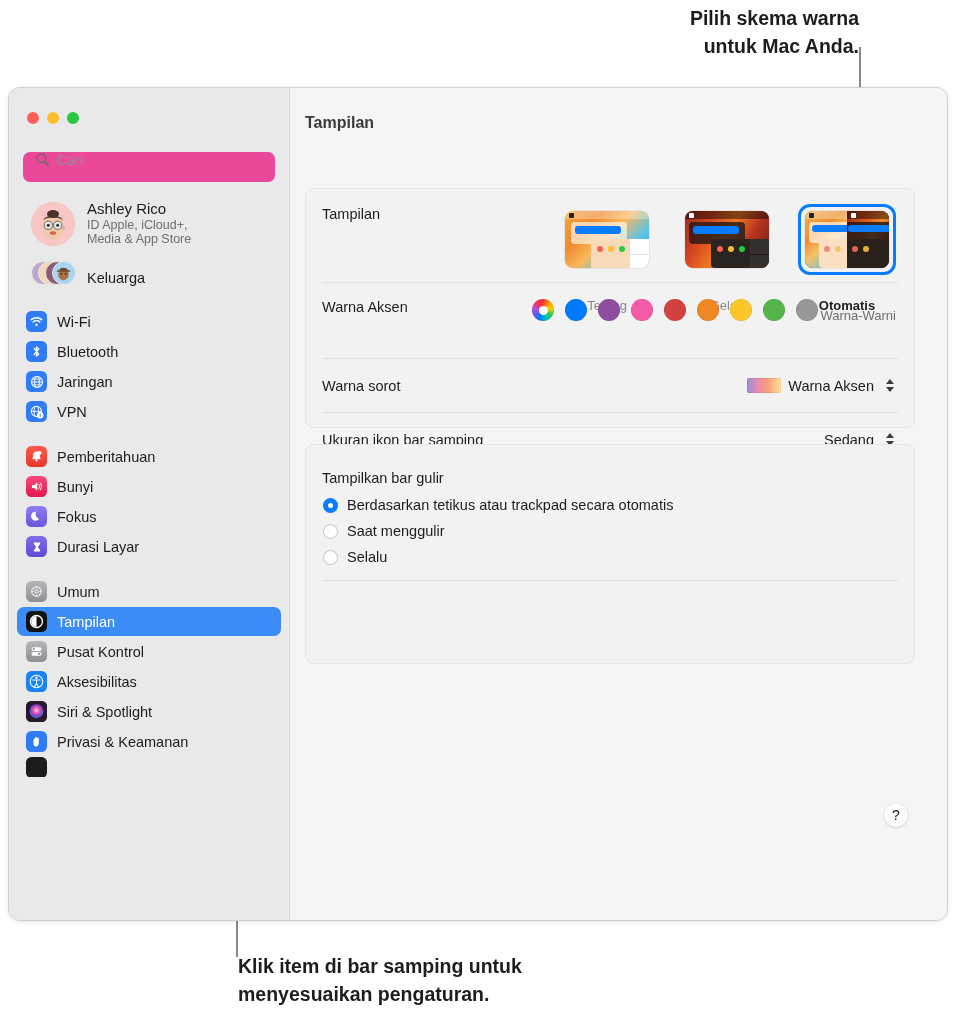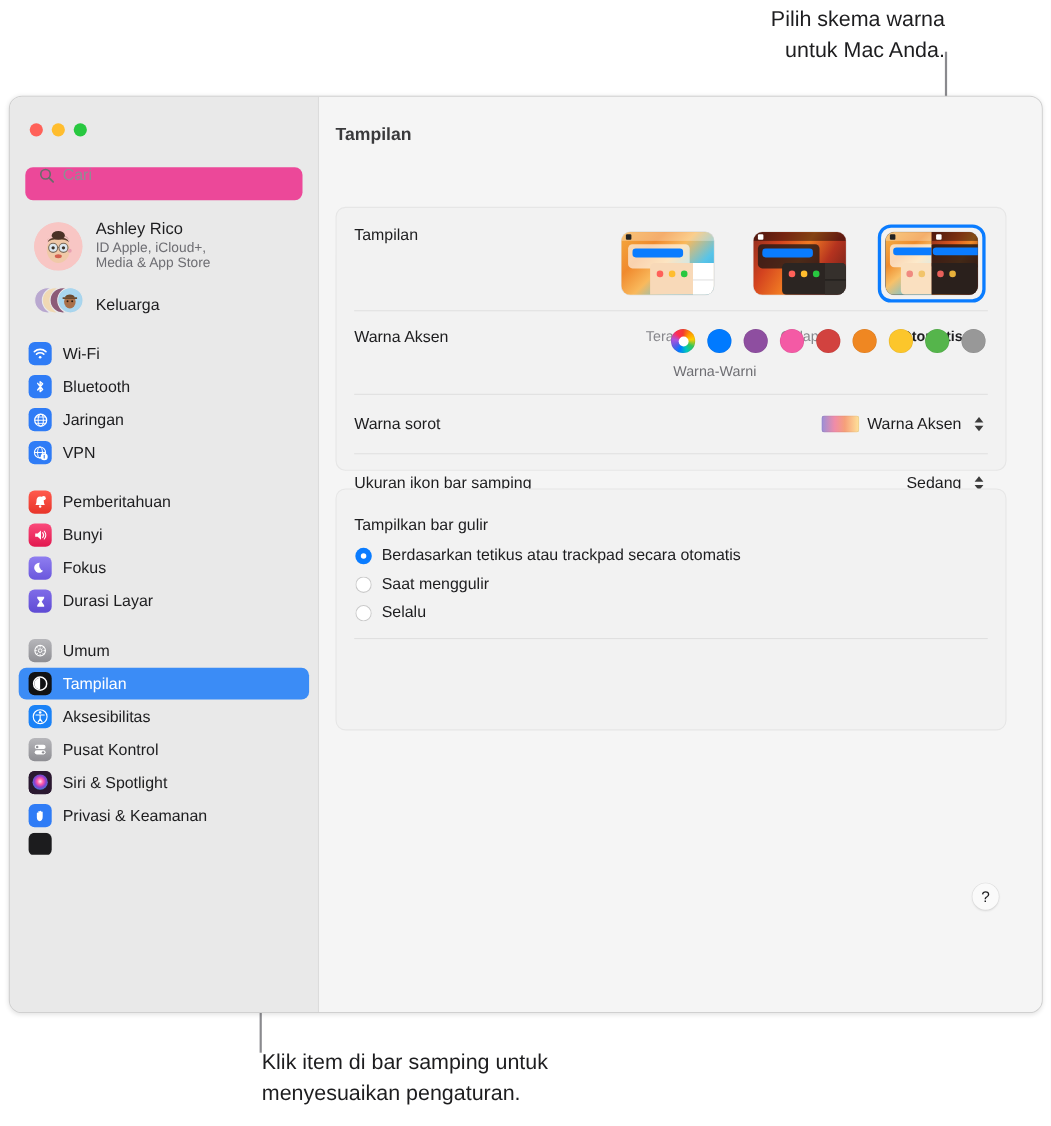--- a/index.html
+++ b/index.html
@@ -16,20 +16,21 @@
     overflow: hidden;
   }
 
   
   .callout-text {
     position: absolute;
     font-size: 19.5px;
     line-height: 28px;
     color: #1d1d1f;
     white-space: pre;
+    font-weight: bold;
   }
   #callout-top {
     top: 4px;
     right: 96px;
     text-align: right;
   }
   #callout-bottom {
     top: 952px;
     left: 238px;
     text-align: left;
@@ -335,21 +336,21 @@
   
   .accent-row {
     height: 75px;
     display: flex;
     align-items: flex-start;
     padding-top: 16px;
   }
   .accent-right {
     margin-left: auto;
     display: flex;
-    flex-direction: column;
+    flex-direction: row;
     align-items: flex-start;
     padding-right: 2px;
   }
   .swatches { display: flex; gap: 11px; }
   .swatch {
     width: 22px; height: 22px;
     border-radius: 50%;
     cursor: default;
     box-shadow: inset 0 0 0 0.5px rgba(0,0,0,0.10);
     position: relative;
@@ -666,40 +667,40 @@
           <div class="sb-icon" style="background:#111214">
             <svg viewBox="0 0 20 20" width="17" height="17">
               <circle cx="10" cy="10" r="7" fill="none" stroke="#fff" stroke-width="1.6"></circle>
               <path d="M10 3.8 A6.2 6.2 0 0 1 10 16.2 Z" fill="#fff" transform="rotate(180 10 10)"></path>
             </svg>
           </div>
           <div class="sb-label">Tampilan</div>
         </div>
 
         <div class="sb-item">
-          <div class="sb-icon" style="background:#1a82f7">
-            <svg viewBox="0 0 20 20" width="17" height="17">
-              <circle cx="10" cy="10" r="7.4" fill="none" stroke="#fff" stroke-width="1.2"></circle>
-              <circle cx="10" cy="5.6" r="1.4" fill="#fff"></circle>
-              <path d="M5.6 8.2 h8.8 M10 8.2 v4.2 M10 12.4 l-2.2 3.4 M10 12.4 l2.2 3.4" stroke="#fff" stroke-width="1.25" stroke-linecap="round" fill="none"></path>
-            </svg>
-          </div>
-          <div class="sb-label">Aksesibilitas</div>
-        </div>
-
-        <div class="sb-item">
           <div class="sb-icon" style="background:linear-gradient(#b6b6ba,#8e8e93)">
             <svg viewBox="0 0 20 20" width="15" height="15">
               <rect x="3.4" y="4.2" width="13.2" height="5" rx="2.5" fill="#fff"></rect>
               <rect x="3.4" y="10.8" width="13.2" height="5" rx="2.5" fill="#fff"></rect>
               <circle cx="6.4" cy="6.7" r="1.5" fill="#8e8e93"></circle>
               <circle cx="13.6" cy="13.3" r="1.5" fill="#8e8e93"></circle>
             </svg>
           </div>
           <div class="sb-label">Pusat Kontrol</div>
+        </div>
+
+        <div class="sb-item">
+          <div class="sb-icon" style="background:#1a82f7">
+            <svg viewBox="0 0 20 20" width="17" height="17">
+              <circle cx="10" cy="10" r="7.4" fill="none" stroke="#fff" stroke-width="1.2"></circle>
+              <circle cx="10" cy="5.6" r="1.4" fill="#fff"></circle>
+              <path d="M5.6 8.2 h8.8 M10 8.2 v4.2 M10 12.4 l-2.2 3.4 M10 12.4 l2.2 3.4" stroke="#fff" stroke-width="1.25" stroke-linecap="round" fill="none"></path>
+            </svg>
+          </div>
+          <div class="sb-label">Aksesibilitas</div>
         </div>
 
         <div class="sb-item">
           <div class="sb-icon" style="background:#2a1830">
             <svg viewBox="0 0 20 20" width="21" height="21">
               <defs>
                 <radialGradient id="sirigrad" cx="50%" cy="45%" r="62%">
                   <stop offset="0%" stop-color="#ffe8f4"></stop>
                   <stop offset="32%" stop-color="#ff5aa8"></stop>
                   <stop offset="62%" stop-color="#8a3fd0"></stop>

